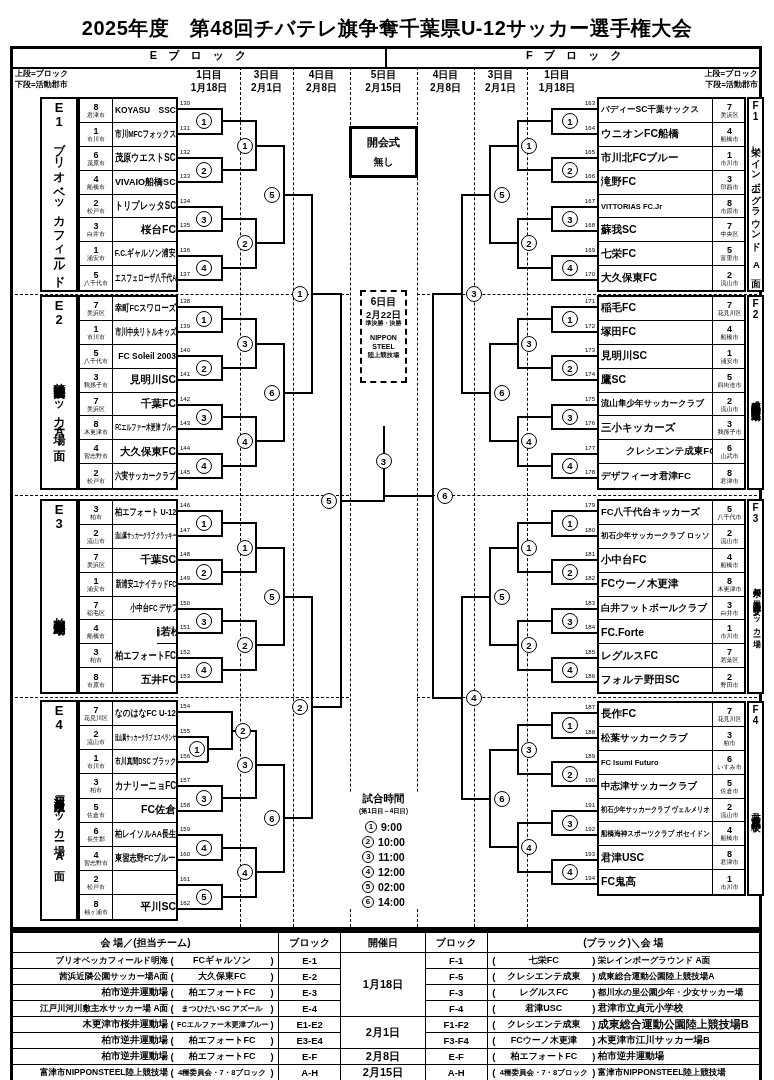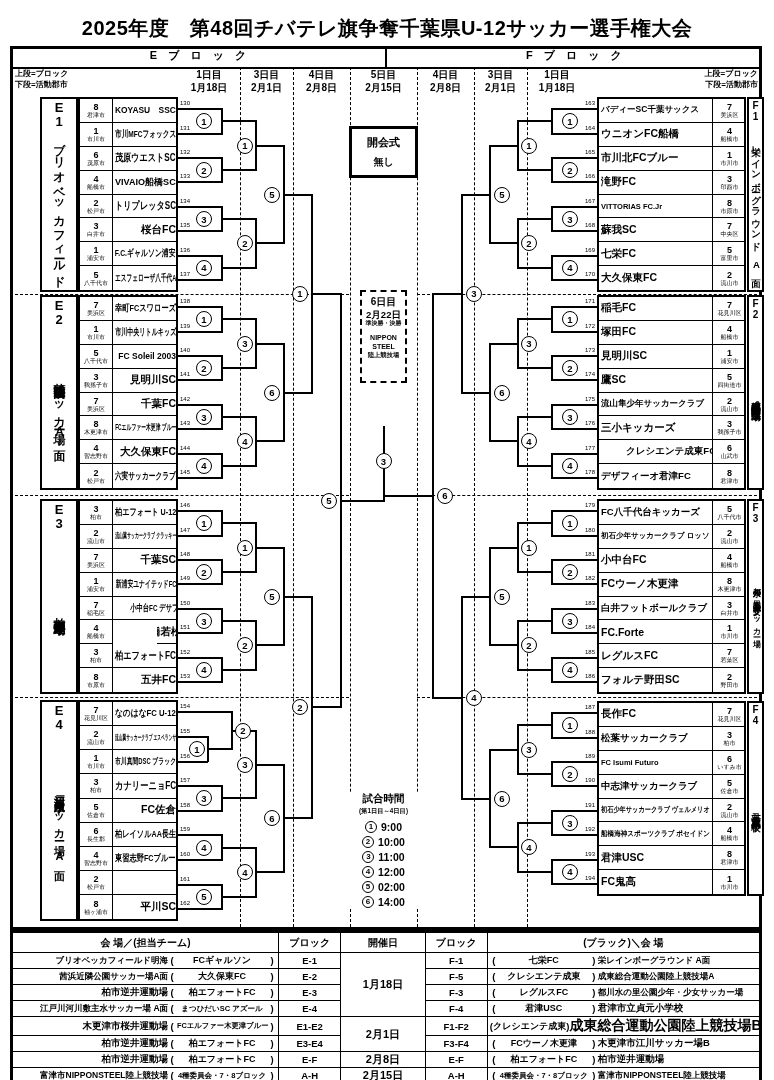--- a/index.html
+++ b/index.html
@@ -229,21 +229,21 @@
             </div>
           </td>
           <td class="blockcol">E1-E2</td>
           <td class="datecol" rowspan="2">2月1日</td>
           <td class="blockcol">F1-F2</td>
           <td>
             <div class="vcell">
               <span class="paren">(</span>
               <span class="tteam fit" style="transform-origin: 50% 50%; font-size: 9px;">クレシエンテ成東</span>
               <span class="paren">)</span>
-              <span class="vname2 fit" style="transform-origin: 0px 50%; font-size: 14px;">成東総合運動公園陸上競技場B</span>
+              <span class="vname2 fit" style="transform-origin: 0px 50%; font-size: 11px;">成東総合運動公園陸上競技場B</span>
             </div>
           </td>
         </tr>
         <tr>
           <td>
             <div class="vcell">
               <span class="vname fit" style="transform-origin: 100% 50%; font-size: 9.5px;">柏市逆井運動場</span>
               <span class="paren">(</span>
               <span class="tteam fit" style="transform-origin: 50% 50%; font-size: 9px;">柏エフォートFC</span>
               <span class="paren">)</span>

